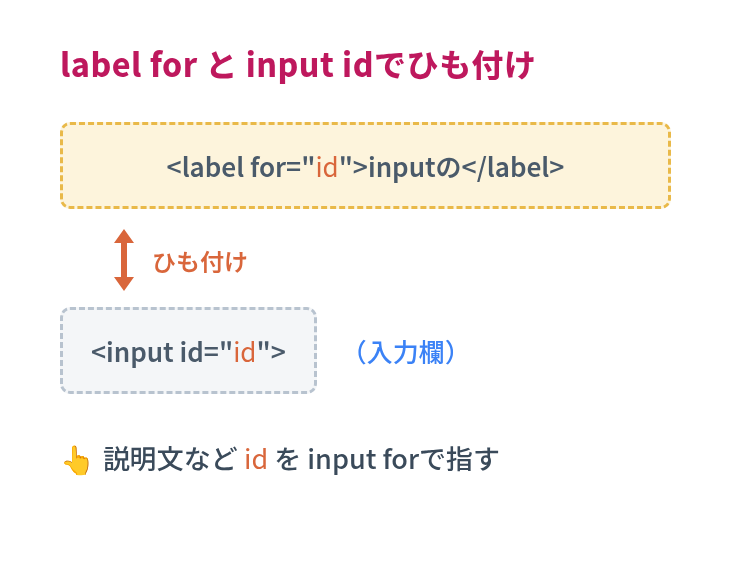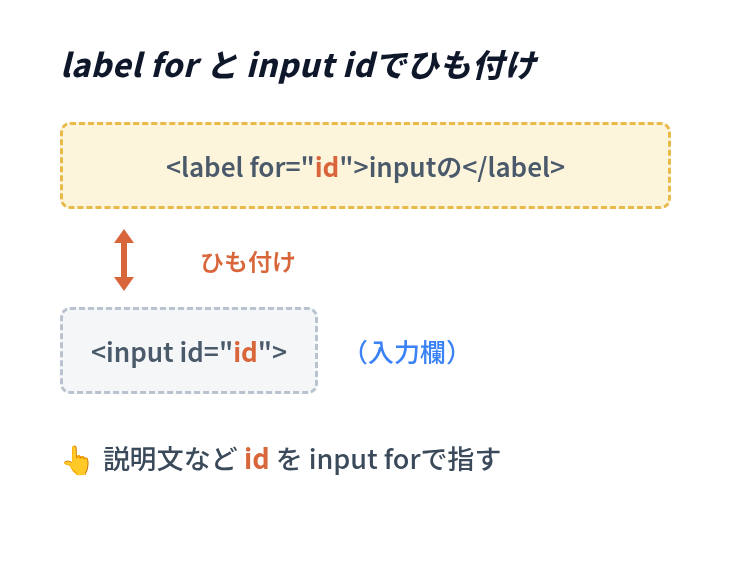--- a/index.html
+++ b/index.html
@@ -10,24 +10,23 @@
     width: 731px;
     height: 568px;
     box-sizing: border-box;
   }
   .wrap {
     padding: 40px 60px;
   }
   .title {
     font-size: 32px;
     font-weight: 800;
-    color: #0f172a;
+    color: #be185d;
     margin: 0 0 36px 0;
     letter-spacing: 0.5px;
-    font-style: italic;
   }
   .code-box {
     border-radius: 10px;
     padding: 22px 28px;
     font-size: 26px;
     color: #4a5a6a;
     font-weight: 600;
     display: inline-block;
     box-sizing: border-box;
     white-space: nowrap;
@@ -43,38 +42,37 @@
     align-items: center;
     gap: 24px;
     margin-top: 8px;
   }
   .box-input {
     border: 3px dashed #b8c3cf;
     background: #f4f6f8;
   }
   .id-orange {
     color: #d9663b;
-    font-weight: 700;
+    font-weight: 400;
   }
   .placeholder-text {
     color: #3b82f6;
     font-size: 26px;
     font-weight: 500;
   }
   .link-row {
     display: flex;
     align-items: center;
     gap: 14px;
     margin: 18px 0 14px 50px;
   }
   .link-label {
     color: #d9663b;
     font-size: 24px;
     font-weight: 600;
-    margin-left: 48px;
   }
   .arrow-svg {
     display: block;
   }
   .footer {
     margin-top: 44px;
     font-size: 27px;
     color: #3a4a5a;
     font-weight: 500;
     display: flex;

